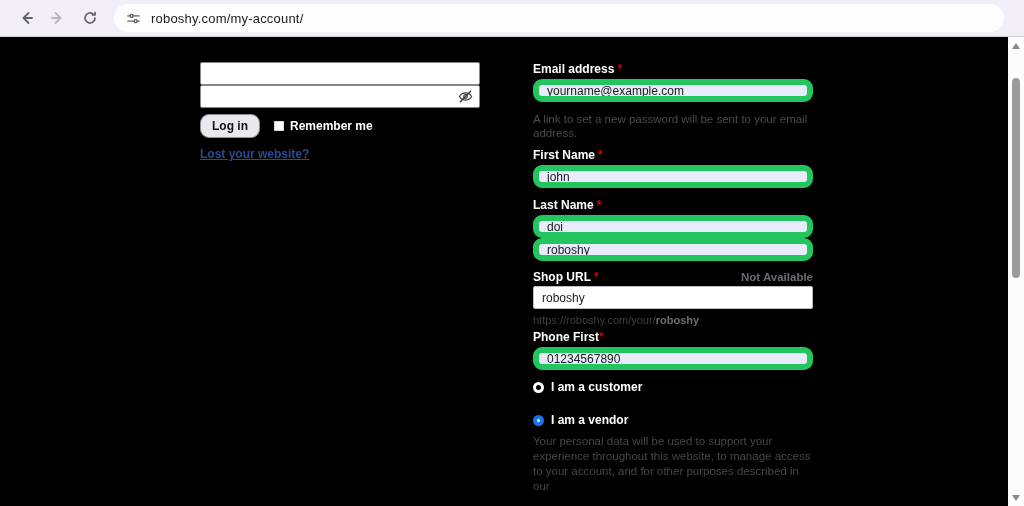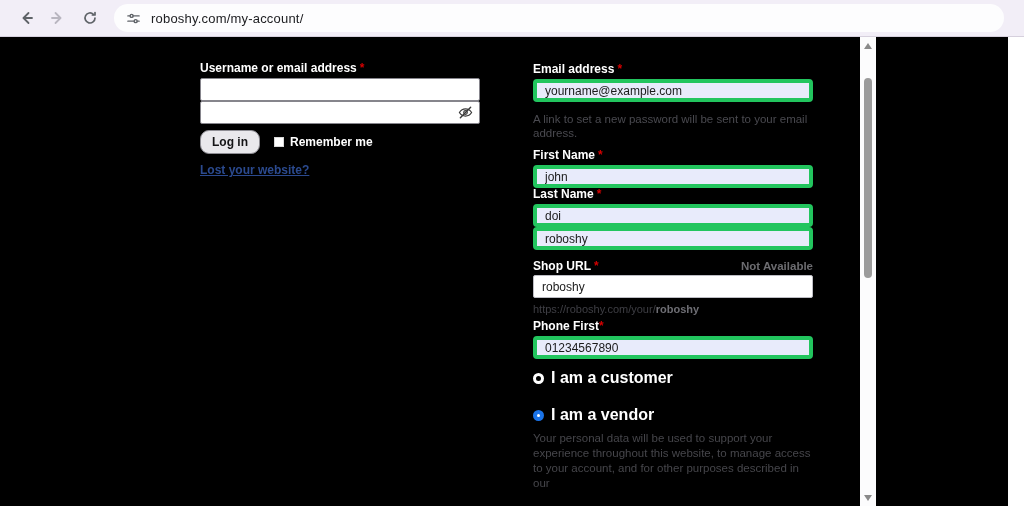--- a/index.html
+++ b/index.html
@@ -1,18 +1,18 @@
 <!DOCTYPE html>
 <html><head>
 <meta charset="utf-8">
 <style>
   * { margin:0; padding:0; box-sizing:border-box; }
   html,body { width:1024px; height:506px; overflow:hidden;
     font-family:"Liberation Sans","DejaVu Sans",sans-serif; }
-  .window { position:relative; width:876px; height:506px; background:#22c55e;padding-left:6px; }
+  .window { position:relative; width:1024px; height:506px; background:#22c55e;padding-left:6px; }
 
   
   .toolbar { position:absolute; top:0; left:0; width:1024px; height:37px;
     background:#f2eef7; border-bottom:1px solid #d6d0dd;
     display:flex; align-items:center; padding:0 10px; }
   .nav-btn { width:28px; height:28px; border:none; background:transparent;
     display:flex; align-items:center; justify-content:center; border-radius:50%; cursor:pointer; margin:0 2px; }
   .nav-btn svg { display:block; }
   .omnibox { flex:1; height:28px; margin:0 10px 0 8px; background:#fdfdfe;
     border-radius:14px; display:flex; align-items:center; padding:0 12px; }
@@ -25,50 +25,50 @@
   .login-col { left:200px; top:25px; }
   .reg-col   { left:533px; top:26px; }
 
   .lbl { font-size:12px; font-weight:700; color:#fff; line-height:13px; margin-bottom:3px; }
   .req { color:#d40000; margin-left:3px; }
   .req.tight { margin-left:0; }
 
   .txt { width:100%; height:23px; font-size:12px; color:#1b1b1b; padding:0 8px;
     font-family:"Liberation Sans",sans-serif; outline:none; }
   .txt-white { background:#fff; border:1px solid #86858c; border-radius:2px; }
-  .txt-fill  { background:#e8ebfb; border:4px solid #22c55e; border-radius:4px; }
+  .txt-fill  { background:#e8ebfb; border:6px solid #22c55e; border-radius:9px; }
 
   .pw-wrap { position:relative; }
   .eye { position:absolute; right:7px; top:4px; cursor:pointer; }
 
   .login-row { display:flex; align-items:center; margin-top:6px; }
   .btn-login { background:#e9e8ec; border:1px solid #8e8d94; border-radius:9px;
     font-size:12px; font-weight:700; color:#141416; padding:4px 11px; cursor:pointer;
     font-family:"Liberation Sans",sans-serif; }
   .chk-row { display:flex; align-items:center; margin-left:14px; cursor:pointer; }
   .chk { width:10px; height:10px; background:#fff; border:1px solid #d8d8d8; margin-right:6px; }
   .chk-lbl { font-size:12px; font-weight:700; color:#fff; }
   .lost-link { display:inline-block; margin-top:9px; font-size:12px; font-weight:700;
     color:#2b4a8f; text-decoration:underline; cursor:pointer; }
 
   .help { font-size:11.5px; color:#4a4a50; line-height:14px; }
   .mt2{margin-top:2px}.mt5{margin-top:5px}.mt9{margin-top:9px}.mt10{margin-top:10px}
-  .mt11{}.mt12{margin-top:12px}.mt19{margin-top:19px}
+  .mt11{margin-top:11px}.mt12{margin-top:12px}.mt19{margin-top:19px}
 
   .label-row { display:flex; justify-content:space-between; align-items:baseline; }
   .not-avail { font-size:11.5px; font-weight:700; color:#6c6c70; }
   .url-preview { font-size:11px; color:#3f3f45; margin-top:5px; }
   .url-preview b { color:#6e6e74; }
 
   .radio-row { display:flex; align-items:center; cursor:pointer; }
   .radio { width:11px; height:11px; border-radius:50%; margin-right:7px; position:relative; flex:0 0 11px; }
   .radio-off { border:3px solid #fff; background:#000; }
   .radio-on  { background:#1a73e8; }
   .radio-on .dot { position:absolute; left:4px; top:4px; width:3px; height:3px; border-radius:50%; background:#fff; }
-  .radio-lbl { font-size:16px; font-weight:700; color:#fff; }
+  .radio-lbl { font-size:12px; font-weight:700; color:#fff; }
 
   .privacy { font-size:11.5px; color:#46464b; line-height:15px; margin-top:7px; width:284px; }
 
   
   .scrollbar { position:absolute; top:37px; right:0; width:16px; height:469px; background:#fcfcfd; }
   .sb-arrow { position:absolute; left:0; width:16px; height:14px; display:flex;
     align-items:center; justify-content:center; cursor:pointer; }
   .sb-up { top:2px; } .sb-down { bottom:1px; }
   .tri-up { width:0; height:0; border-left:4px solid transparent; border-right:4px solid transparent;
     border-bottom:6px solid #8a8a8a; }
@@ -110,21 +110,20 @@
             <circle cx="10.3" cy="10.8" r="1.6"></circle>
           </svg>
       </span>
       <span class="omnibox-url">roboshy.com/my-account/</span>
     </div>
   </div>
 
   <div class="page">
 
     <div class="col login-col">
-      <div class="lbl"><span>Username or email address</span><span class="req">*</span></div>
       <input class="txt txt-white" type="text" value="" style="">
 
       <div class="pw-wrap">
         <input class="txt txt-white" type="password" value="" style="">
         <span class="eye">
           <svg width="15" height="15" viewBox="0 0 16 16" fill="none" stroke="#3a3a3a" stroke-width="1.3" stroke-linecap="round">
               <path d="M1.5 8s2.4-3.8 6.5-3.8S14.5 8 14.5 8 12.1 11.8 8 11.8 1.5 8 1.5 8z"></path>
               <circle cx="8" cy="8" r="1.9"></circle>
               <path d="M2.5 13.5 13.5 2.5" stroke-width="1.5"></path>
             </svg>

